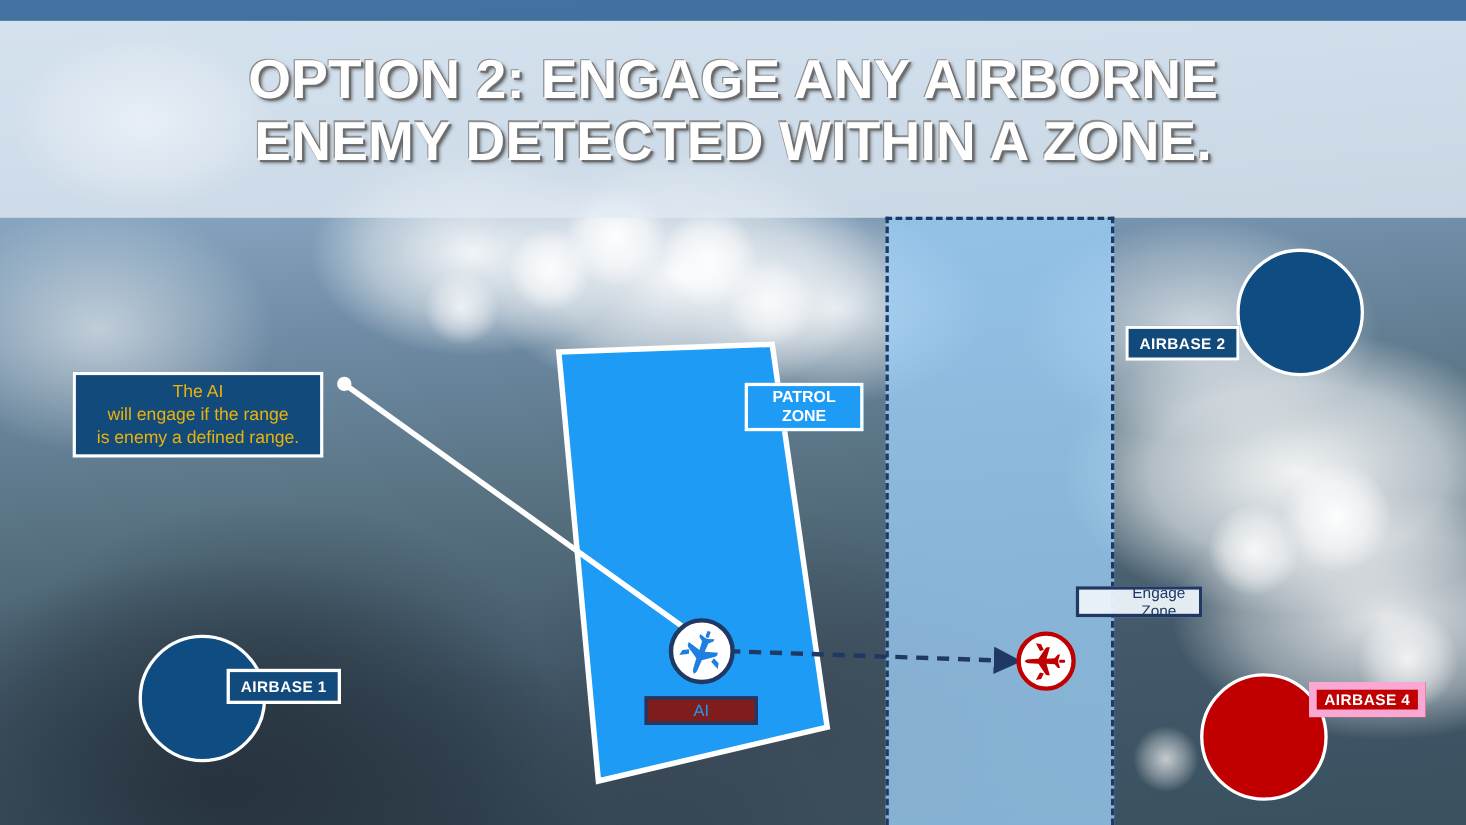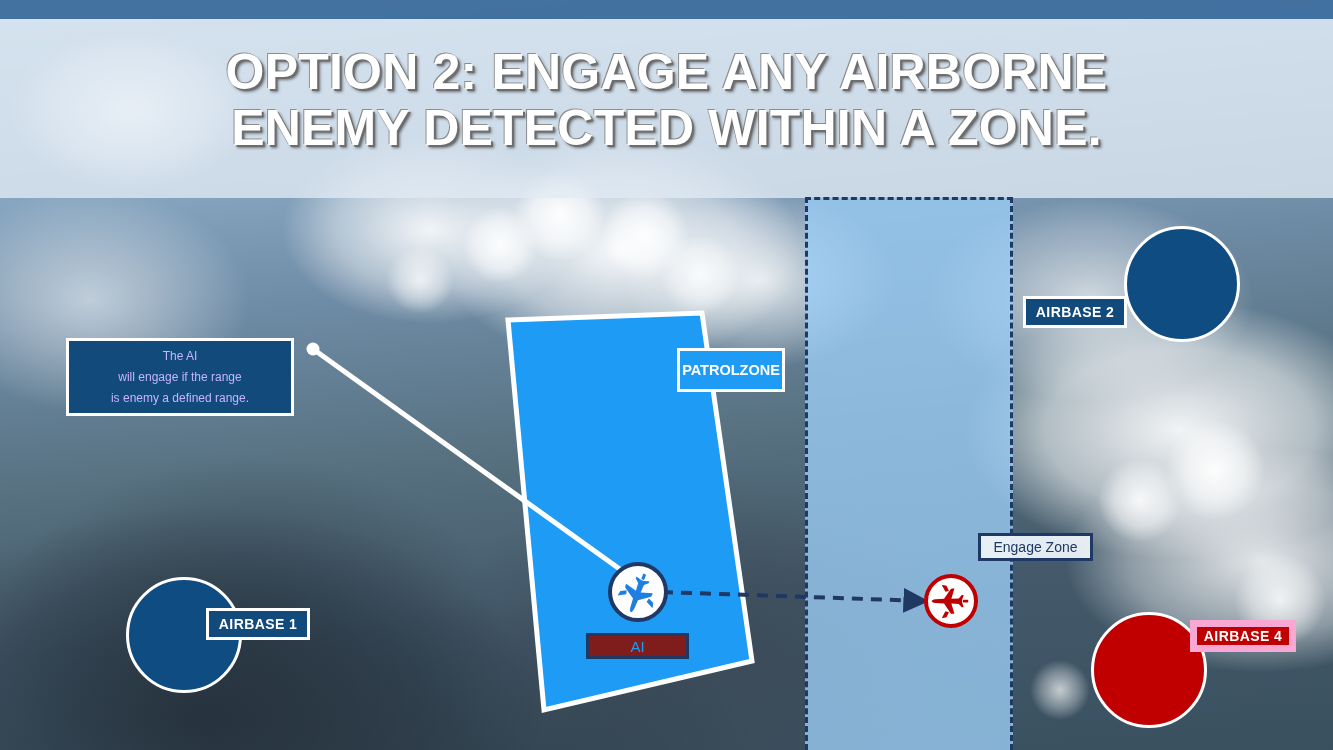--- a/index.html
+++ b/index.html
@@ -54,26 +54,26 @@
   .c-blue{background:#0f4c81;}
   .c-red{background:#c00000;}
 
   
   .lbl{position:absolute;box-sizing:border-box;display:flex;align-items:center;justify-content:center;
        font-weight:bold;text-align:center;}
   .lbl-navy{background:#134a7c;border:3px solid #ffffff;color:#ffffff;}
   .lbl-red{background:#c00000;border:7px solid #f9a8d4;color:#ffffff;}
   .lbl-cyan{background:#1e9bf5;border:3px solid #ffffff;color:#ffffff;}
   .lbl-white{background:#7f1d1d;border:3px solid #1f3864;color:#1e9bf5;}
-  .lbl-pale{background:rgba(236,243,249,.95);border:3px solid #1f3864;color:#1f3864;}
+  .lbl-pale{background:rgba(236,243,249,.95);border:3px solid #1f3864;color:#1f3864;padding-left:36px;}
 
   .callout{position:absolute;left:66px;top:338px;width:228px;height:78px;box-sizing:border-box;
-           background:#134a7c;border:3px solid #ffffff;color:#c4b5fd;
+           background:#134a7c;border:3px solid #ffffff;color:#eab308;
            display:flex;align-items:center;justify-content:center;text-align:center;
-           font-size:12px;line-height:21px;padding:4px 8px;}
+           font-size:16px;line-height:21px;padding:4px 8px;}
   svg.over{position:absolute;left:0;top:0;width:1333px;height:750px;pointer-events:none;}
   .jetwrap{position:absolute;}
   .jetcircle{position:absolute;inset:0;border-radius:50%;background:#ffffff;box-sizing:border-box;}
 </style>
 </head>
 <body>
 
 <div id="slide">
 
   <div class="sky"></div>
@@ -111,21 +111,21 @@
   <div class="lbl lbl-navy" style="left:206px;top:562px;width:104px;height:32px;font-size:14px;letter-spacing:.4px;margin-top:46px;">
     <span>AIRBASE 1</span>
   </div>
   <div class="lbl lbl-navy" style="left:1023px;top:296px;width:104px;height:32px;font-size:14px;letter-spacing:.4px;">
     <span>AIRBASE 2</span>
   </div>
   <div class="lbl lbl-red" style="left:1190px;top:620px;width:106px;height:32px;font-size:14px;letter-spacing:.4px;">
     <span>AIRBASE 4</span>
   </div>
 
-  <div class="lbl lbl-cyan" style="left:677px;top:348px;width:108px;height:44px;font-size:14.5px;line-height:18px;">
+  <div class="lbl lbl-cyan" style="left:677px;top:348px;width:108px;height:44px;font-size:14.5px;line-height:18px;flex-direction:column;">
     <span>PATROL</span>
     <span>ZONE</span>
   </div>
 
   <div class="lbl lbl-pale" style="left:978px;top:533px;width:115px;height:28px;font-size:14px;font-weight:normal;">
     <span>Engage Zone</span>
   </div>
 
   <div class="lbl lbl-white" style="left:586px;top:633px;width:103px;height:26px;font-size:15px;font-weight:normal;">
     <span>AI</span>

